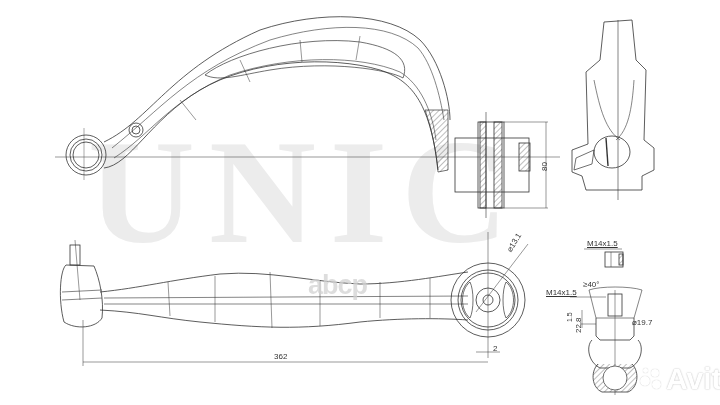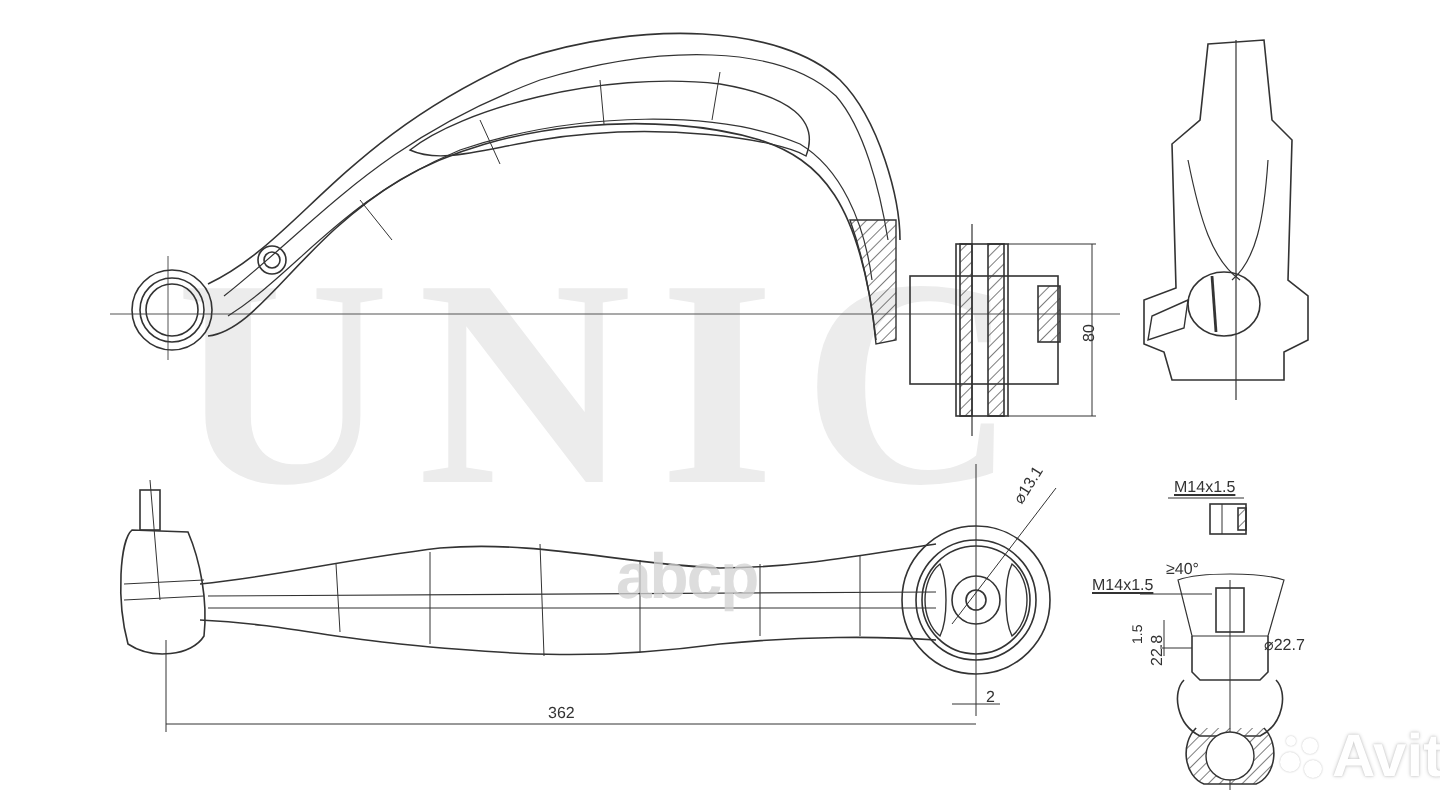--- a/index.html
+++ b/index.html
@@ -1,20 +1,20 @@
 <!DOCTYPE html>
 <html><head>
   <meta charset="utf-8">
   <style>
     html, body { margin:0; padding:0; background:#ffffff; }
     body { width:720px; height:405px; overflow:hidden; position:relative; font-family:"Liberation Sans", sans-serif; }
     #stage { position:absolute; left:0; top:0; width:720px; height:405px; }
     .wm-unic { position:absolute; left:88px; top:118px; font-family:"Liberation Serif", serif; font-weight:bold; font-size:148px; letter-spacing:14px; color:#ececec; line-height:1; z-index:0; }
     .wm-wex { position:absolute; left:178px; top:252px; font-family:"Liberation Sans", sans-serif; font-size:30px; letter-spacing:6px; color:#eeeeee; z-index:0; }
-    .wm-abcp { position:absolute; left:308px; top:270px; font-family:"Liberation Sans", sans-serif; font-weight:bold; font-size:32px; color:#d2d2d2; opacity:.75; z-index:3; letter-spacing:-1px; }
+    .wm-abcp { position:absolute; left:308px; top:270px; font-family:"Liberation Sans", sans-serif; font-weight:bold; font-size:27px; color:#d2d2d2; opacity:.75; z-index:3; letter-spacing:-1px; }
     .wm-avito { position:absolute; left:640px; top:362px; font-family:"Liberation Sans", sans-serif; font-weight:bold; font-size:30px; color:#ffffff; text-shadow:0 0 2px #cfcfcf, 0 0 1px #bdbdbd; z-index:4; display:flex; align-items:center; gap:4px; }
     .avito-dots { position:relative; width:22px; height:22px; }
     .avito-dots span { position:absolute; border-radius:50%; background:#fff; box-shadow:0 0 1px #bbb; }
     .dim { position:absolute; font-size:8px; color:#333; z-index:5; white-space:nowrap; }
     .rot { transform:rotate(-90deg); transform-origin:left top; }
     svg { position:absolute; left:0; top:0; z-index:2; }
   </style>
 </head>
 <body>
 
@@ -139,21 +139,21 @@
 
   <div class="dim rot" style="left:540px;top:171px;">80</div>
   <div class="dim" style="left:504px;top:238px;transform:rotate(-58deg);">⌀13.1</div>
   <div class="dim" style="left:274px;top:352px;">362</div>
   <div class="dim" style="left:493px;top:344px;">2</div>
   <div class="dim" style="left:587px;top:239px;text-decoration:underline;">M14x1.5</div>
   <div class="dim" style="left:583px;top:280px;">≥40°</div>
   <div class="dim" style="left:546px;top:288px;text-decoration:underline;">M14x1.5</div>
   <div class="dim rot" style="left:574px;top:333px;">22.8</div>
   <div class="dim rot" style="left:566px;top:322px;font-size:7px;">1.5</div>
-  <div class="dim" style="left:632px;top:318px;">⌀22.7</div>
+  <div class="dim" style="left:632px;top:318px;">⌀19.7</div>
 
   <div class="wm-avito">
     <div class="avito-dots">
       <span style="left:0;top:8px;width:10px;height:10px;"></span>
       <span style="left:11px;top:1px;width:8px;height:8px;"></span>
       <span style="left:12px;top:12px;width:9px;height:9px;"></span>
       <span style="left:3px;top:0;width:5px;height:5px;"></span>
     </div>
     <span>Avito</span>
   </div>

